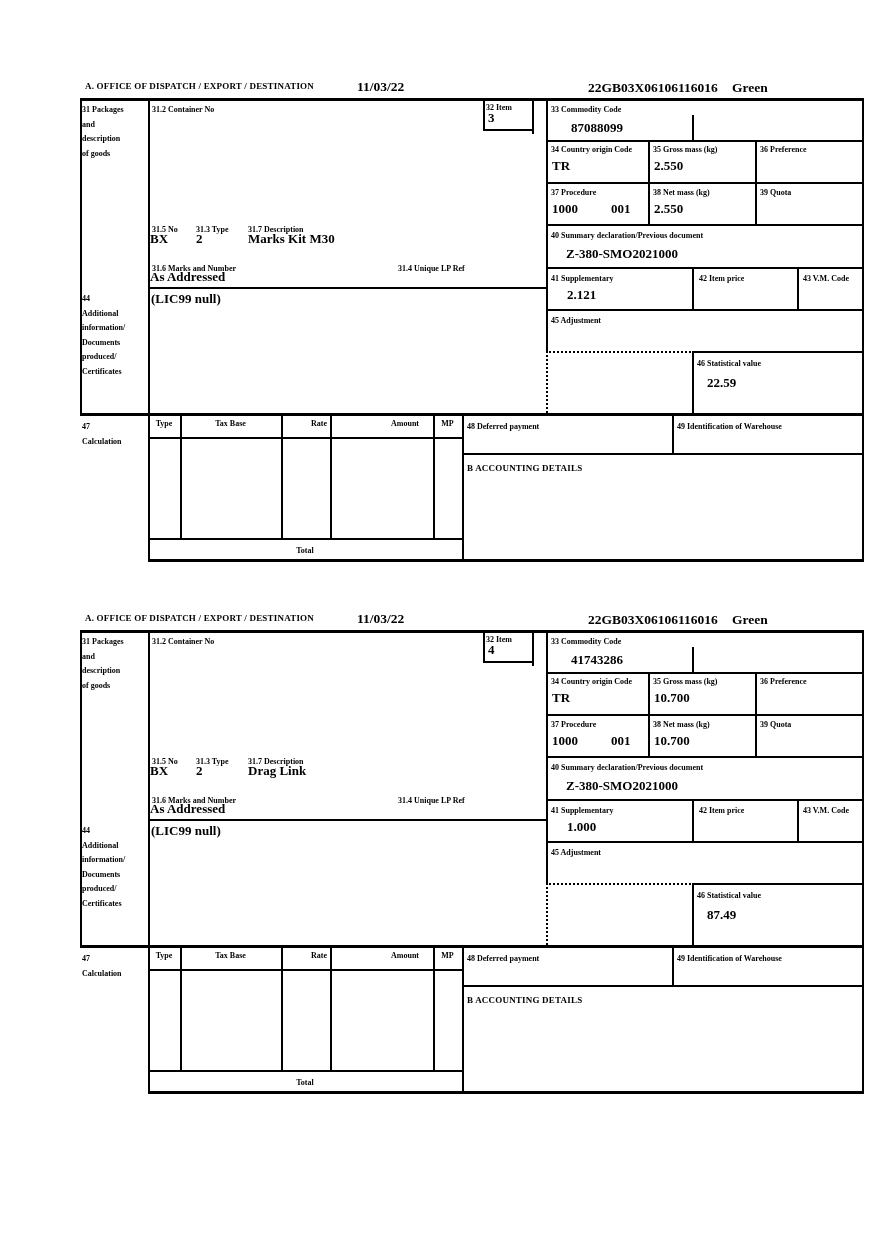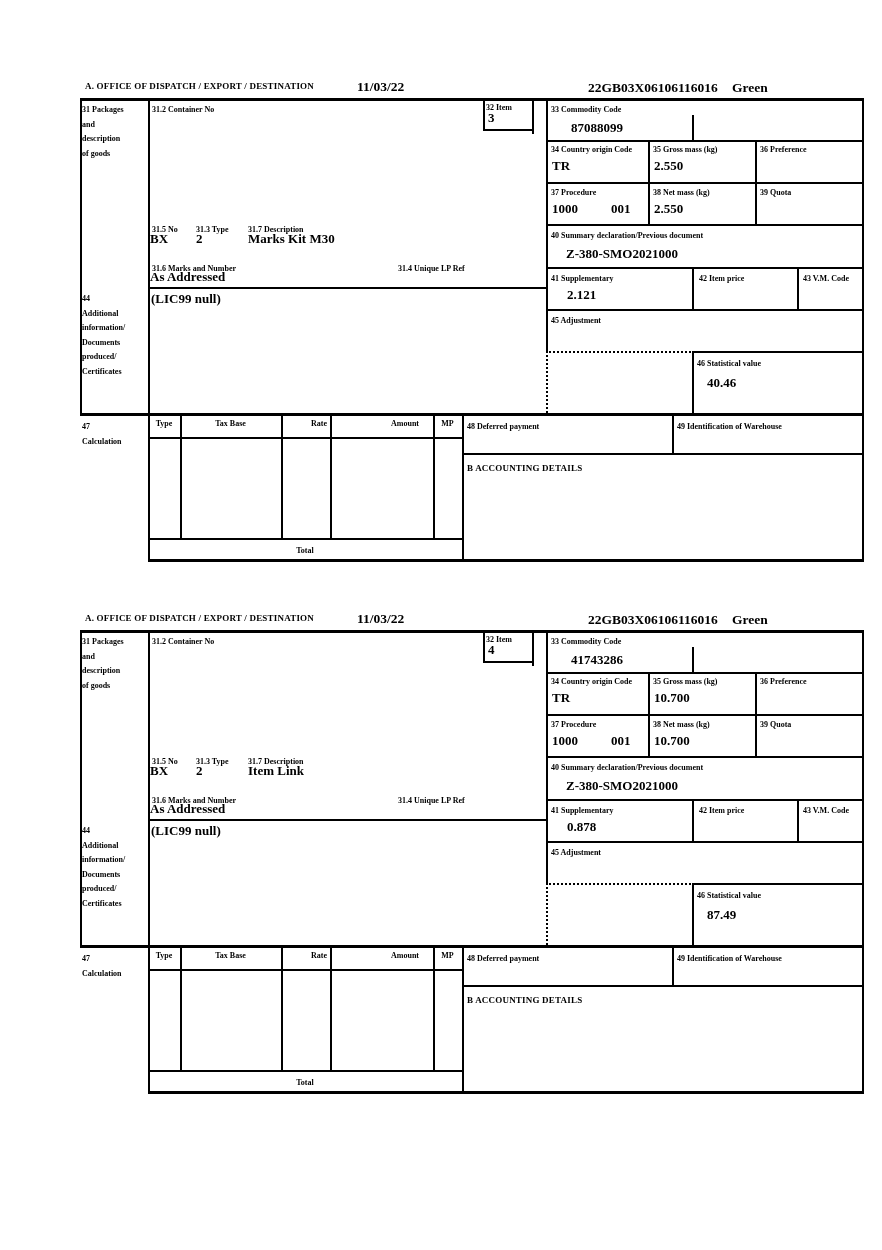--- a/index.html
+++ b/index.html
@@ -120,21 +120,21 @@
     <div class="val" style="left:491px;top:171px;">Z-380-SMO2021000</div>
 
     <div class="lbl" style="left:476px;top:196px;">41 Supplementary</div>
     <div class="val" style="left:492px;top:212px;">2.121</div>
     <div class="lbl" style="left:624px;top:196px;">42 Item price</div>
     <div class="lbl" style="left:728px;top:196px;">43 V.M. Code</div>
 
     <div class="lbl" style="left:476px;top:238px;">45 Adjustment</div>
 
     <div class="lbl" style="left:622px;top:281px;">46 Statistical value</div>
-    <div class="val" style="left:632px;top:300px;">40.46</div>
+    <div class="val" style="left:632px;top:300px;">22.59</div>
 
     <div class="colh ctr" style="left:73px;width:32px;">Type</div>
     <div class="colh ctr" style="left:105px;width:101px;">Tax Base</div>
     <div class="colh rgt" style="left:206px;width:46px;">Rate</div>
     <div class="colh rgt" style="left:255px;width:89px;">Amount</div>
     <div class="colh ctr" style="left:358px;width:29px;">MP</div>
 
     <div class="lbl" style="left:392px;top:344px;">48 Deferred payment</div>
     <div class="lbl" style="left:602px;top:344px;">49 Identification of Warehouse</div>
     <div class="hdr" style="left:392px;top:387px;">B ACCOUNTING DETAILS</div>
@@ -200,21 +200,21 @@
 
     <div class="lbl" style="left:77px;top:27px;">31.2 Container No</div>
     <div class="lbl" style="left:411px;top:25px;">32 Item</div>
     <div class="val" style="left:413px;top:35px;">4</div>
 
     <div class="lbl" style="left:77px;top:147px;">31.5 No</div>
     <div class="lbl" style="left:121px;top:147px;">31.3 Type</div>
     <div class="lbl" style="left:173px;top:147px;">31.7 Description</div>
     <div class="val" style="left:75px;top:156px;">BX</div>
     <div class="val" style="left:121px;top:156px;">2</div>
-    <div class="val" style="left:173px;top:156px;">Item Link</div>
+    <div class="val" style="left:173px;top:156px;">Drag Link</div>
 
     <div class="lbl" style="left:77px;top:186px;">31.6 Marks and Number</div>
     <div class="lbl" style="left:323px;top:186px;">31.4 Unique LP Ref</div>
     <div class="val" style="left:75px;top:194px;">As Addressed</div>
 
     <div class="val" style="left:76px;top:216px;">(LIC99 null)</div>
 
     <div class="lbl" style="left:476px;top:27px;">33 Commodity Code</div>
     <div class="val" style="left:496px;top:45px;">41743286</div>
 
@@ -228,21 +228,21 @@
     <div class="val" style="left:477px;top:126px;">1000</div>
     <div class="val" style="left:536px;top:126px;">001</div>
     <div class="lbl" style="left:578px;top:110px;">38 Net mass (kg)</div>
     <div class="val" style="left:579px;top:126px;">10.700</div>
     <div class="lbl" style="left:685px;top:110px;">39 Quota</div>
 
     <div class="lbl" style="left:476px;top:153px;">40 Summary declaration/Previous document</div>
     <div class="val" style="left:491px;top:171px;">Z-380-SMO2021000</div>
 
     <div class="lbl" style="left:476px;top:196px;">41 Supplementary</div>
-    <div class="val" style="left:492px;top:212px;">0.878</div>
+    <div class="val" style="left:492px;top:212px;">1.000</div>
     <div class="lbl" style="left:624px;top:196px;">42 Item price</div>
     <div class="lbl" style="left:728px;top:196px;">43 V.M. Code</div>
 
     <div class="lbl" style="left:476px;top:238px;">45 Adjustment</div>
 
     <div class="lbl" style="left:622px;top:281px;">46 Statistical value</div>
     <div class="val" style="left:632px;top:300px;">87.49</div>
 
     <div class="colh ctr" style="left:73px;width:32px;">Type</div>
     <div class="colh ctr" style="left:105px;width:101px;">Tax Base</div>

